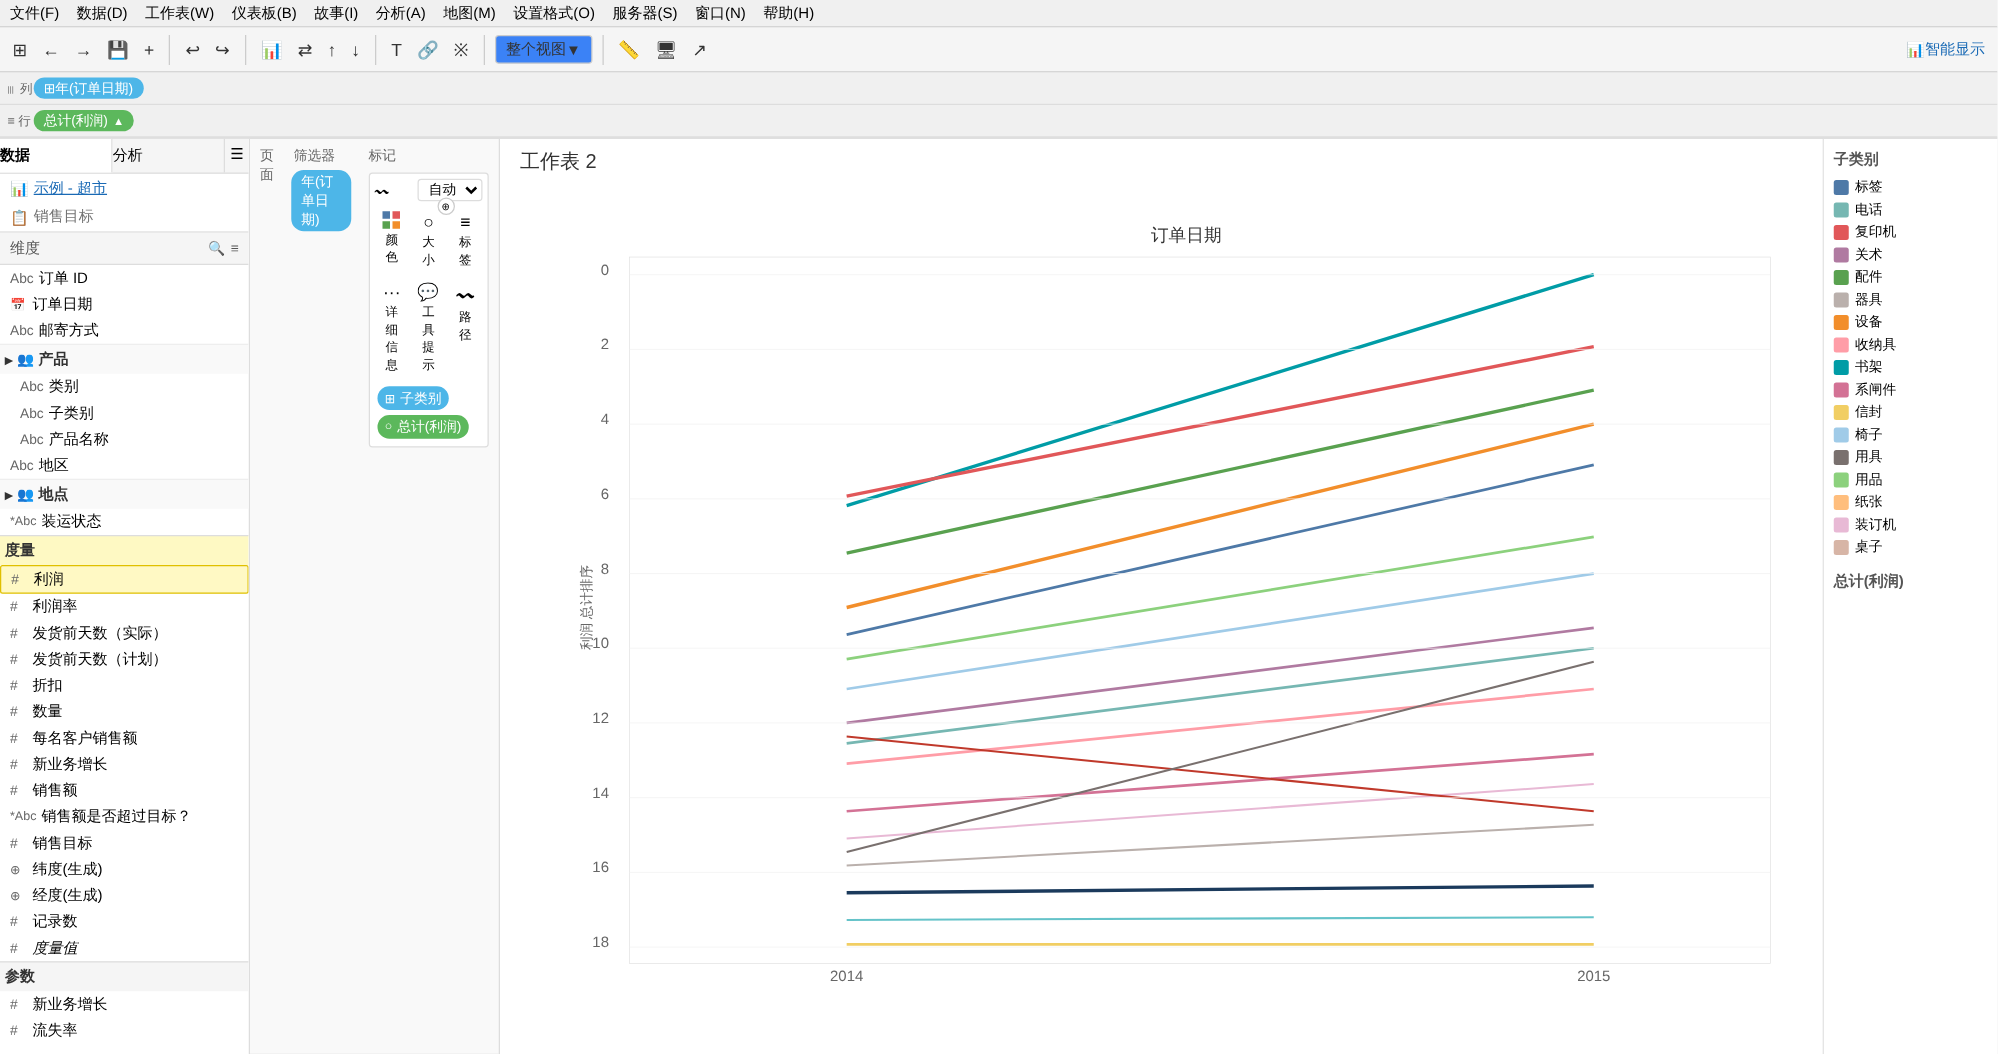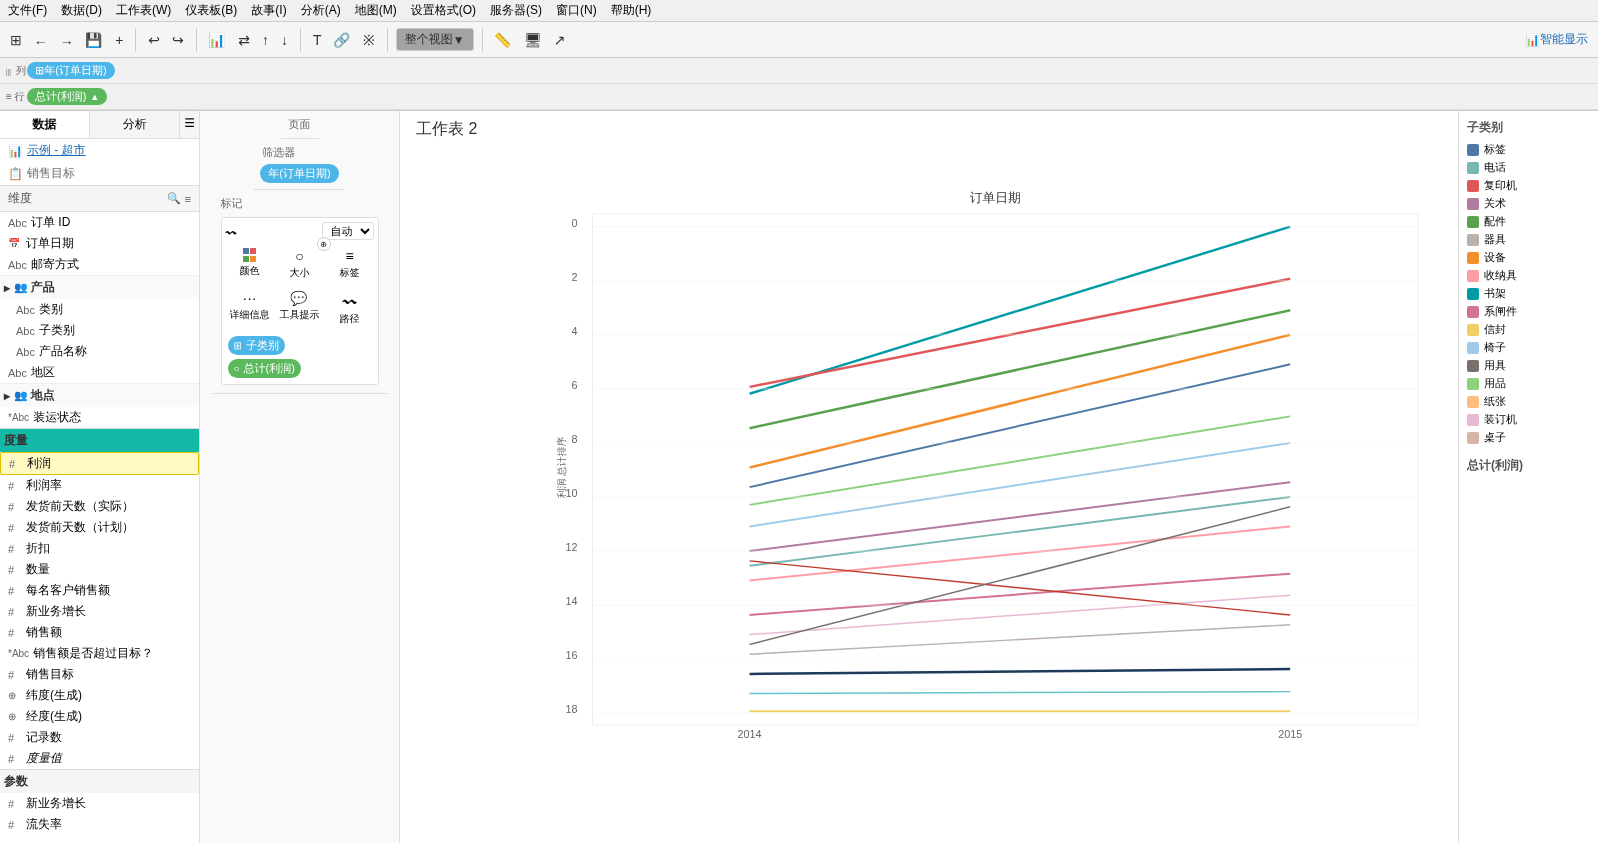--- a/index.html
+++ b/index.html
@@ -56,21 +56,21 @@
     }
 
     
     .panel-tabs {
       display: flex;
       border-bottom: 1px solid #ddd;
       background: #f5f5f5;
     }
     .panel-tab {
       flex: 1;
-      text-align: center;
+      text-align: left;
       padding: 5px 0;
       cursor: pointer;
       font-size: 12px;
       border-right: 1px solid #ddd;
     }
     .panel-tab.active { background: #fff; font-weight: bold; }
 
     .data-source-item {
       display: flex;
       align-items: center;
@@ -118,23 +118,22 @@
     }
     .group-triangle { margin-right: 4px; }
     .indent { padding-left: 16px !important; }
 
     
     .middle-panel {
       width: 200px;
       background: #f9f9f9;
       border-right: 1px solid #ddd;
       display: flex;
-      flex-direction: column;
+      flex-direction: row;
       overflow-y: auto;
-      align-items: center;
     }
     .middle-section {
       border-bottom: 1px solid #ddd;
       padding: 4px;
     }
     .middle-section-title {
       font-size: 11px;
       color: #666;
       padding: 2px 4px;
     }
@@ -170,21 +169,21 @@
     }
     .pill-blue { background: #4db6e8; color: white; }
     .pill-green { background: #5cb85c; color: white; }
     .pill-triangle { margin-left: 4px; font-size: 9px; }
 
     
     .canvas-area {
       flex: 1;
       background: white;
       display: flex;
-      flex-direction: row;
+      flex-direction: column;
       overflow: hidden;
       position: relative;
     }
     .canvas-title {
       padding: 8px 16px;
       font-size: 16px;
       font-weight: normal;
       color: #333;
     }
     .chart-container {
@@ -326,21 +325,21 @@
   <div class="toolbar-separator"></div>
   <button class="toolbar-btn">📊</button>
   <button class="toolbar-btn">⇄</button>
   <button class="toolbar-btn">↑</button>
   <button class="toolbar-btn">↓</button>
   <div class="toolbar-separator"></div>
   <button class="toolbar-btn">T</button>
   <button class="toolbar-btn">🔗</button>
   <button class="toolbar-btn">※</button>
   <div class="toolbar-separator"></div>
-  <button class="toolbar-btn" style="border:1px solid #ccc; padding:2px 8px; background:#a3a3a3; border-radius:3px; font-size:12px;">
+  <button class="toolbar-btn" style="border:1px solid #ccc; padding:2px 8px; background:#3b82f6; border-radius:3px; font-size:12px;">
     <span>整个视图</span> ▼
   </button>
   <div class="toolbar-separator"></div>
   <button class="toolbar-btn">📏</button>
   <button class="toolbar-btn">🖥</button>
   <button class="toolbar-btn">↗</button>
   <div class="toolbar-right">
     <button class="toolbar-btn" style="color:#1a6ab5; font-size:12px;">
       📊 <span>智能显示</span>
     </button>
@@ -432,21 +431,21 @@
       <div class="group-header">
         <span class="group-triangle">▸</span>
         <span style="font-size:11px; color:#666; margin-right:3px;">👥</span>
         <span>地点</span>
       </div>
       <div class="field-item">
         <span class="field-icon" style="font-size:10px;">*Abc</span>
         <span class="field-name">装运状态</span>
       </div>
 
-      <div class="group-header" style="border-top:1px solid #ddd; background:#14b8a6;">
+      <div class="group-header" style="border-top:1px solid #ddd; background:#fef9c3;">
         <span style="font-weight:bold;">度量</span>
       </div>
 
       <div class="field-item" style="background:#fff9c4; border: 1px solid #e0c000; border-radius:2px;">
         <span class="field-icon">#</span>
         <span class="field-name">利润</span>
       </div>
       <div class="field-item">
         <span class="field-icon">#</span>
         <span class="field-name">利润率</span>

